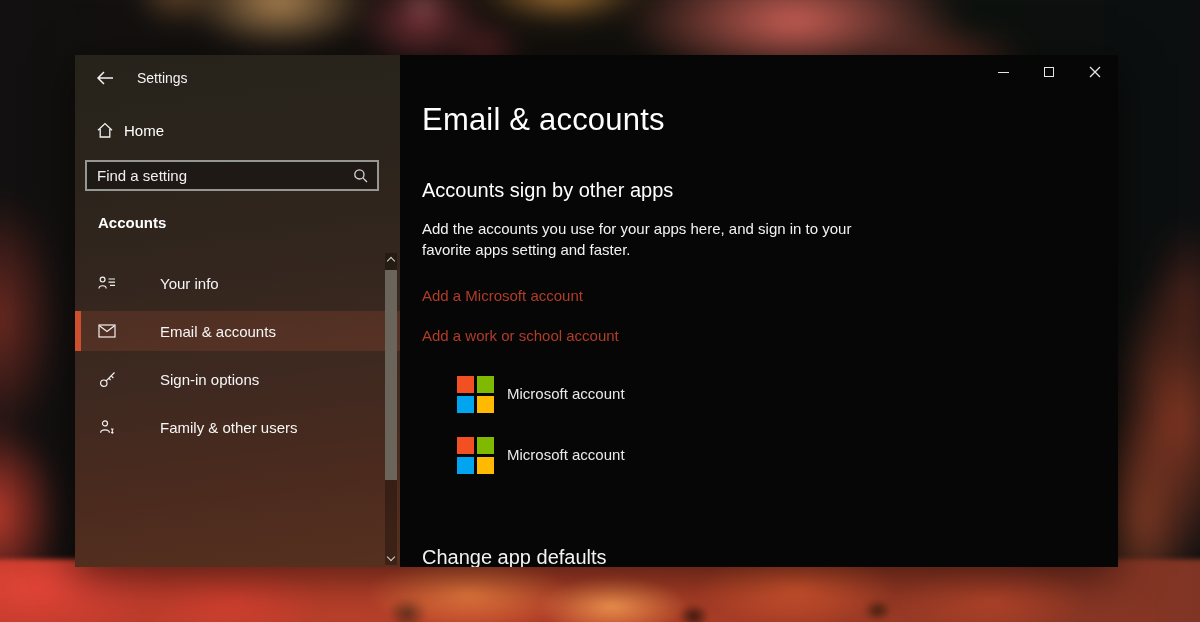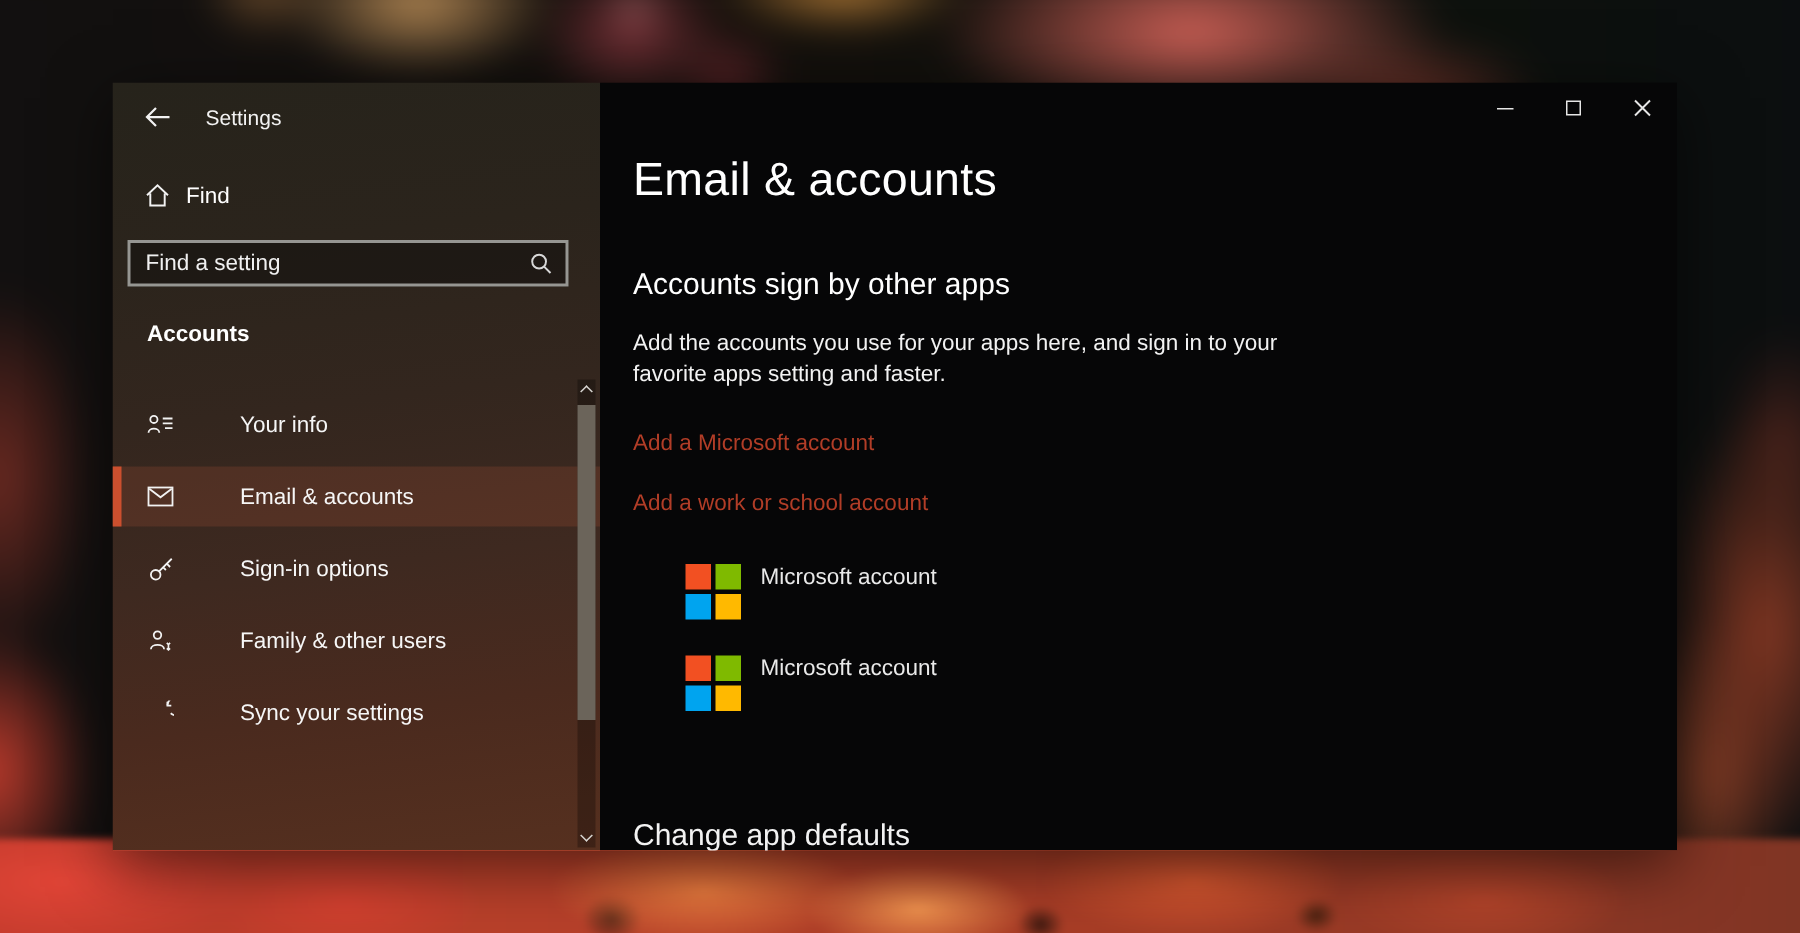--- a/index.html
+++ b/index.html
@@ -104,21 +104,21 @@
   .glyph-min { width:11px; height:0; border-top:1.5px solid #e6e6e6; }
   .glyph-max { width:10px; height:10px; border:1.4px solid #e6e6e6; }
 
   .page-title { position:absolute; left:22px; top:47px; font-size:31px; font-weight:300; letter-spacing:.2px; color:#fff; }
   .sec-title  { position:absolute; left:22px; top:124px; font-size:20px; font-weight:400; color:#fff; }
   .sec-desc   { position:absolute; left:22px; top:163px; width:472px; font-size:15px; line-height:21px; color:#f2f2f2; }
   .link1 { top:232px; }
   .link2 { top:272px; }
   .add-link { position:absolute; left:22px; font-size:15px; color:#b13d27; cursor:pointer; }
 
-  .account-row { position:absolute; left:25px; display:flex; align-items:flex-start;padding-left:32px; }
+  .account-row { position:absolute; left:25px; display:flex; align-items:center;padding-left:32px; }
   .acc1 { top:321px; }
   .acc2 { top:382px; }
   .ms-logo { width:37px; height:37px; display:grid; grid-template-columns:17px 17px; grid-template-rows:17px 17px; gap:3px; }
   .ms-logo span { display:block; }
   .sq-red    { background:#f25022; }
   .sq-green  { background:#7fba00; }
   .sq-blue   { background:#00a4ef; }
   .sq-yellow { background:#ffb900; }
   .acc-label { margin-left:13px; font-size:15px; color:#e9e9e9; padding-bottom:2px; }
 
@@ -190,21 +190,21 @@
       </div>
       <span class="app-title">Settings</span>
     </div>
 
     <div class="home-row">
       <span class="ic">
         <svg width="18" height="17" viewBox="0 0 18 17">
           <path d="M2 8.2 L9 1.6 L16 8.2 M4.2 7 V15 H13.8 V7" stroke="#f2f2f2" stroke-width="1.3" fill="none"></path>
         </svg>
       </span>
-      <span class="lbl">Find</span>
+      <span class="lbl">Home</span>
     </div>
 
     <div class="searchbox">
       <input type="text" placeholder="Find a setting" style="">
       <span class="search-ic">
         <svg width="15" height="15" viewBox="0 0 15 15">
           <circle cx="6.4" cy="6.4" r="4.6" stroke="#d8d8d8" stroke-width="1.3" fill="none"></circle>
           <path d="M9.9 9.9 L14 14" stroke="#d8d8d8" stroke-width="1.3"></path>
         </svg>
       </span>
@@ -254,30 +254,20 @@
         <span class="ic">
           <svg width="17" height="16" viewBox="0 0 17 16">
             <circle cx="6" cy="4.4" r="2.5" stroke="#f2f2f2" stroke-width="1.2" fill="none"></circle>
             <path d="M1.6 13.8 C1.6 9.9 10.4 9.9 10.4 13.8" stroke="#f2f2f2" stroke-width="1.2" fill="none"></path>
             <path d="M12.2 9.6 l1.1 1.1 l1.1 -1.1 M13.3 10.4 V14 M12.2 13.2 l1.1 1.1 l1.1 -1.1" stroke="#f2f2f2" stroke-width="1.1" fill="none"></path>
           </svg>
         </span>
         <span class="lbl">Family &amp; other users</span>
       </div>
 
-      <div class="nav-item">
-
-        <span class="ic">
-          <svg width="17" height="17" viewBox="0 0 17 17">
-            <path d="M14.8 8.5 A6.3 6.3 0 1 0 12.6 3.2" stroke="#f2f2f2" stroke-width="1.2" fill="none"></path>
-            <path d="M12.6 0.8 V3.4 H15.2" stroke="#f2f2f2" stroke-width="1.2" fill="none"></path>
-          </svg>
-        </span>
-        <span class="lbl">Sync your settings</span>
-      </div>
     </div>
 
     <div class="side-scroll">
       <span class="chev chev-up"></span>
       <div class="thumb"></div>
       <span class="chev chev-down"></span>
     </div>
   </div>
 </div>
 

